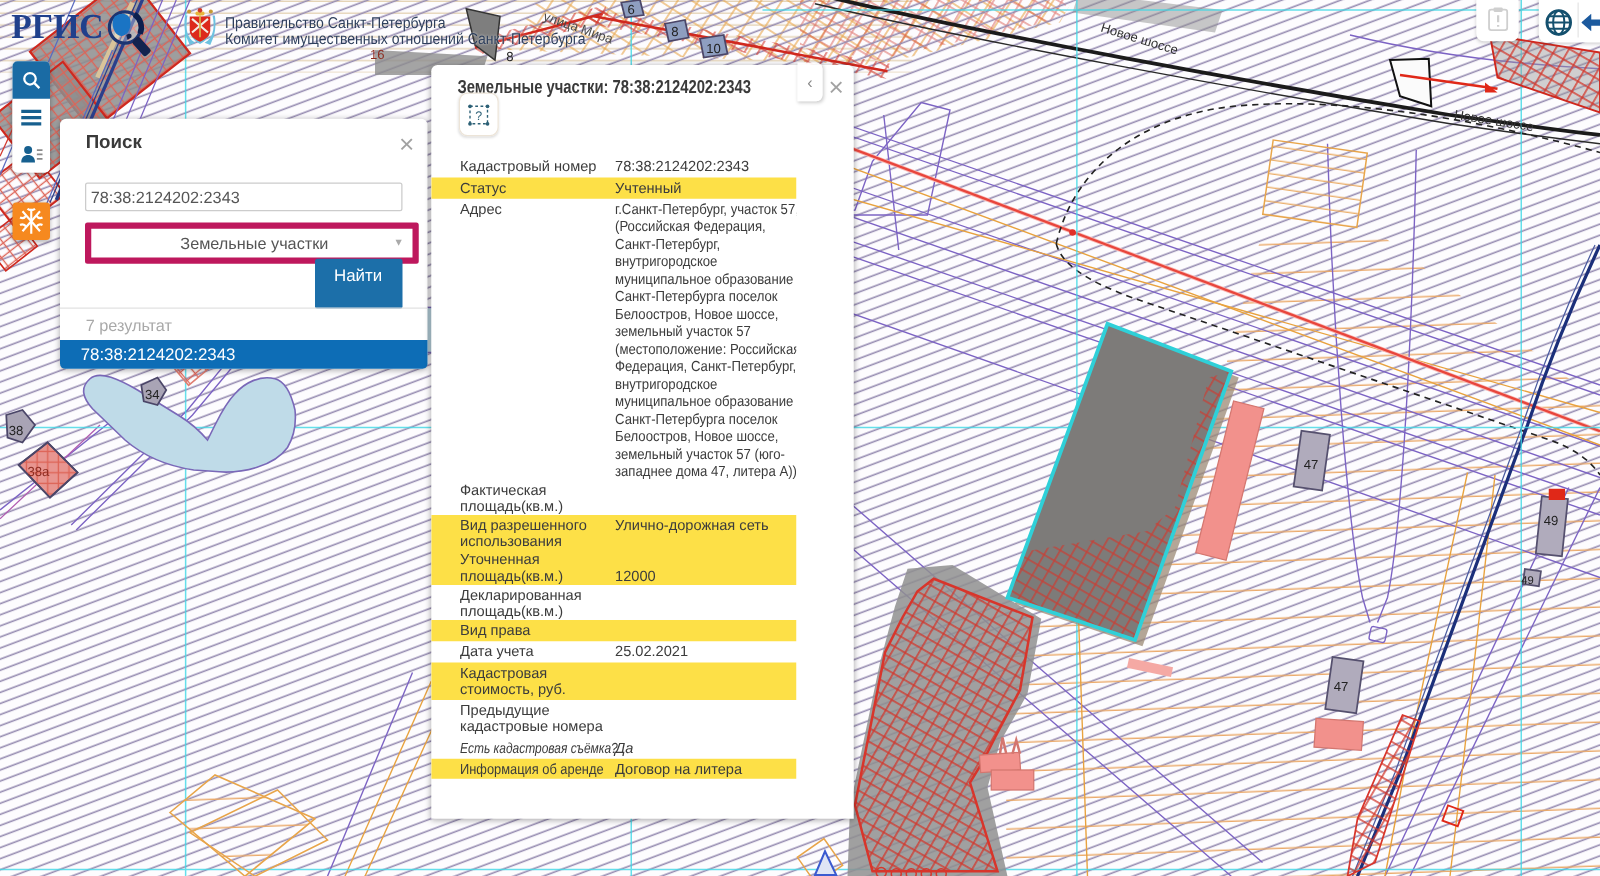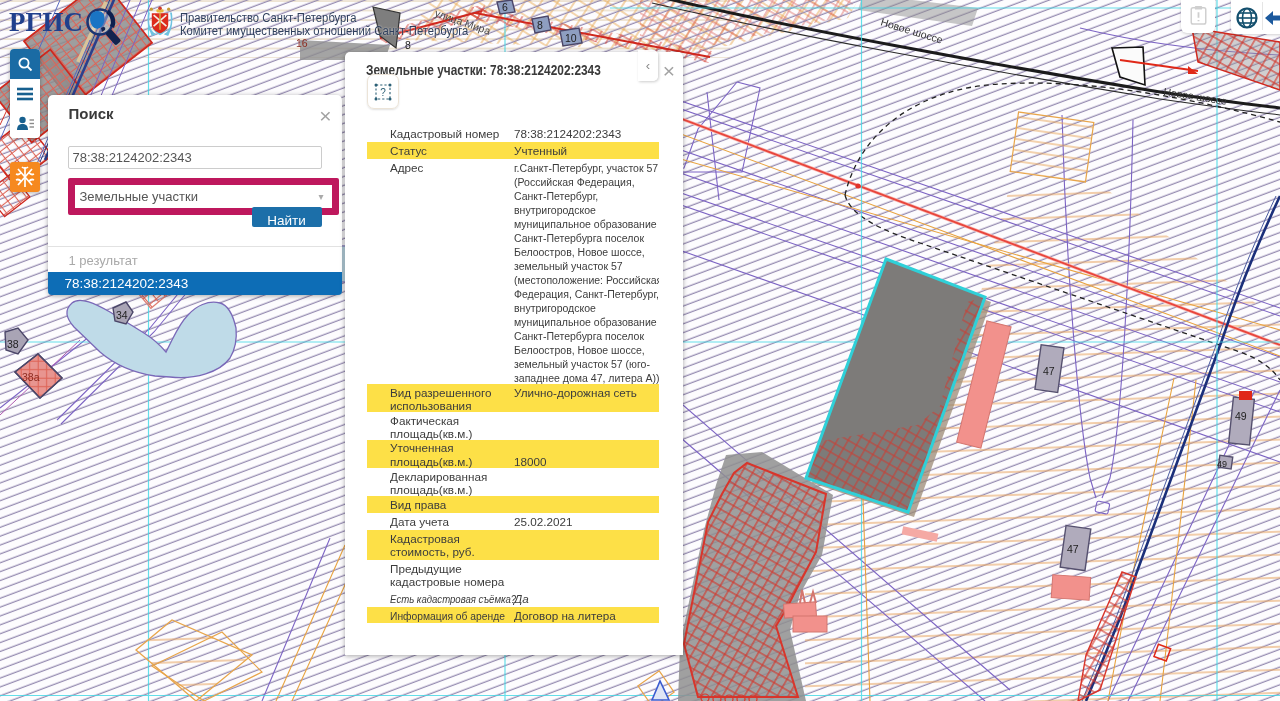--- a/index.html
+++ b/index.html
@@ -268,68 +268,68 @@
    <path d="M7 1 C8.5 2.5 11.5 2.5 13 1"></path>
    <path d="M1 8 C3 9 5 8 6 6.5 M19 8 C17 9 15 8 14 6.5 M1 14 C3 13 5 14 6 15.5 M19 14 C17 13 15 14 14 15.5"></path>
   </g>
  </svg>
 </div>
 
 <div class="panel" style="left:47.5px;top:48px;width:294px;height:200px;margin-top:47px;">
  <div class="ptitle" style="position:absolute;left:21px;top:10px;">Поиск</div>
  <div class="x" style="right:10px;top:13px;">×</div>
  <input style="position: absolute; left: 20px; top: 51px; width: 244px; height: 21px; border: 1px solid rgb(204, 204, 204); border-radius: 2px; font-family: &quot;Liberation Sans&quot;, sans-serif; font-size: 13px; color: rgb(85, 85, 85); padding: 0px 4px;" value="78:38:2124202:2343">
- <div style="position:absolute;left:20px;top:83px;width:252px;height:23px;border:7px solid #be185d;border-radius:2px;font-size:13px;color:#555;line-height:23px;padding-left:5px;">Земельные участки<span style="position:absolute;right:8px;top:0;color:#aaa;font-size:10px;">▾</span></div>
- <div style="position:absolute;left:204px;top:112px;width:70px;height:20px;background:#1c6fa9;border-radius:2px;color:#fff;font-size:13.5px;text-align:center;line-height:27px;">Найти</div>
+ <div style="position:absolute;left:20px;top:83px;width:252px;height:23px;border:5px solid #be185d;border-radius:2px;font-size:13px;color:#555;line-height:23px;padding-left:5px;text-align:center;">Земельные участки<span style="position:absolute;right:8px;top:0;color:#aaa;font-size:10px;">▾</span></div>
+ <div style="position:absolute;left:204px;top:112px;width:70px;height:40px;background:#1c6fa9;border-radius:2px;color:#fff;font-size:13.5px;text-align:center;line-height:27px;">Найти</div>
  <div style="position:absolute;left:0;top:151px;width:294px;border-top:1px solid #e2e2e2;"></div>
- <div style="position:absolute;left:21px;top:158px;font-size:13px;color:#a9a9a9;">1 результат</div>
+ <div style="position:absolute;left:21px;top:158px;font-size:13px;color:#a9a9a9;">7 результат</div>
  <div style="position:absolute;left:0;top:177px;width:294px;height:23px;background:#0d6db6;border-radius:0 0 4px 4px;color:#fff;font-size:13.5px;line-height:23px;padding-left:17px;box-sizing:border-box;">78:38:2124202:2343</div>
 </div>
 
 <div class="panel" style="left:345px;top:52px;width:296px;height:603px;border-radius:5px 5px 0 0;overflow:hidden;padding-left:42px;">
  <div class="ptitle" style="position:absolute;left:21px;top:9px;white-space:nowrap;transform:scaleX(.79);transform-origin:left top;">Земельные участки: 78:38:2124202:2343</div>
  <div class="x" style="right:8px;top:11px;">×</div>
  <div style="position:absolute;left:22px;top:22px;width:30px;height:33px;border:1px solid #ece4d8;border-radius:7px;box-shadow:0 1px 2px rgba(0,0,0,.12);display:flex;align-items:center;justify-content:center;">
   <svg width="20" height="20" viewBox="0 0 20 20">
    <rect x="3" y="3" width="14" height="14" fill="none" stroke="#2c6076" stroke-width="1.1" stroke-dasharray="2.2,2"></rect>
    <g fill="#2c6076">
             <circle cx="3" cy="3" r="1.5"></circle>
             <circle cx="17" cy="3" r="1.5"></circle>
             <circle cx="3" cy="17" r="1.5"></circle>
             <circle cx="17" cy="17" r="1.5"></circle>
           </g>
    <text x="10" y="14" text-anchor="middle" font-size="10" fill="#2c6076">?</text>
   </svg>
  </div>
- <div style="position:absolute;left:0;top:73px;width:292px;margin-left:22px;">
+ <div style="position:absolute;left:0;top:73px;width:292px;">
   <div style="height:17px;" class="row">
           <div class="c1">Кадастровый номер</div>
           <div class="c2">78:38:2124202:2343</div>
         </div>
   <div style="height:17px;" class="row g">
           <div class="c1">Статус</div>
           <div class="c2">Учтенный</div>
         </div>
   <div style="height:225px;" class="row">
           <div class="c1">Адрес</div>
           <div class="c2">
             <div style="line-height:14px;white-space:nowrap;transform:scaleX(.9);transform-origin:left top;">г.Санкт-Петербург, участок 57,<br>(Российская Федерация,<br>Санкт-Петербург,<br>внутригородское<br>муниципальное образование<br>Санкт-Петербурга поселок<br>Белоостров, Новое шоссе,<br>земельный участок 57<br>(местоположение: Российская<br>Федерация, Санкт-Петербург,<br>внутригородское<br>муниципальное образование<br>Санкт-Петербурга поселок<br>Белоостров, Новое шоссе,<br>земельный участок 57 (юго-<br>западнее дома 47, литера А))</div>
           </div>
         </div>
+  <div style="height:28px;" class="row">
+          <div class="c1">Фактическая площадь(кв.м.)</div>
+          <div class="c2"></div>
+        </div>
   <div style="height:28px;" class="row g">
           <div class="c1">Вид разрешенного использования</div>
           <div class="c2">Улично-дорожная сеть</div>
         </div>
-  <div style="height:28px;" class="row">
-          <div class="c1">Фактическая площадь(кв.м.)</div>
-          <div class="c2"></div>
-        </div>
   <div style="height:28px;align-items:flex-end;" class="row g">
           <div class="c1">Уточненная площадь(кв.м.)</div>
-          <div class="c2">18000</div>
+          <div class="c2">12000</div>
         </div>
   <div class="row" style="height:31px;height:28px;">
           <div class="c1">Декларированная площадь(кв.м.)</div>
           <div class="c2"></div>
         </div>
   <div style="height:17px;" class="row g">
           <div class="c1">Вид права</div>
           <div class="c2"></div>
         </div>
   <div style="height:17px;" class="row">

